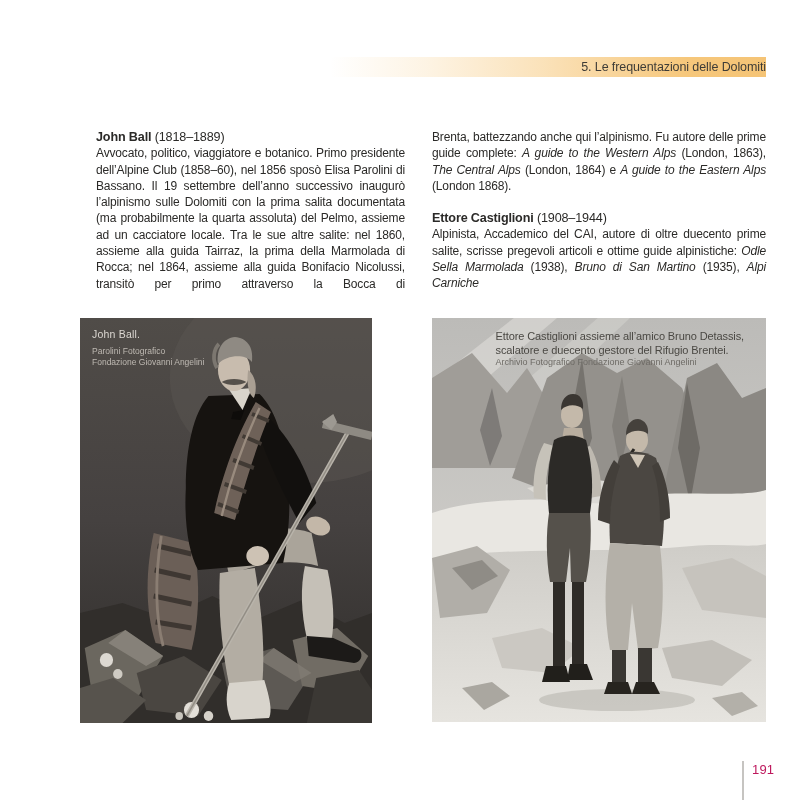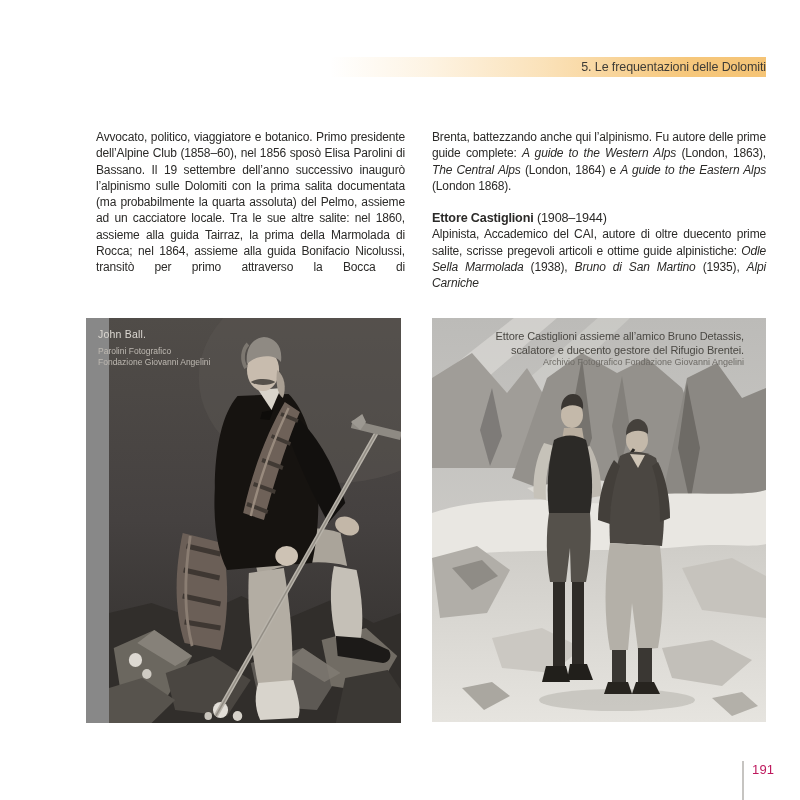--- a/index.html
+++ b/index.html
@@ -27,44 +27,45 @@
   .col-right { left:432px; width:334px; }
   .entry-heading { margin:0; font-size:12.6px; font-weight:normal; }
   .entry-heading b { font-weight:bold; }
   .para { margin:0; }
   .para-cont { text-align-last:justify; }
   .entry-gap { margin-top:16px; }
   .para i { font-style:italic; }
 
   
   .photo { top:318px; overflow:hidden; background:#888; }
-  .photo-left  { left:86px;  width:292px; height:405px;padding-left:23px; }
+  .photo-left  { left:80px;  width:292px; height:405px; }
   .photo-right { left:432px; width:334px; height:404px; }
   .photo svg { display:block; width:100%; height:100%; }
 
   .cap-left { left:12px; top:10px; color:#dcd8d2; }
   .cap-left .cap-title { font-size:10.5px; letter-spacing:0.2px; }
   .cap-left .cap-credit { margin-top:6px; font-size:8.5px; line-height:11px; color:#beb9b2; }
 
-  .cap-right { right:22px; top:11px; text-align:right; color:#4a4843; }
+  .cap-right { right:22px; top:11px; text-align:left; color:#4a4843; }
   .cap-right .cap-line { font-size:11px; line-height:14px; letter-spacing:-0.1px; }
   .cap-right .cap-credit { margin-top:0; font-size:9px; color:#6e6b66; }
 
   
   .footer-rule { left:742px; top:761px; width:2px; height:39px; background:#c6c4c1; }
   .page-number { left:752px; top:762px; font-size:13px; color:#be185d; letter-spacing:0.2px; }
 </style>
 </head>
 <body>
 
 <div class="abs chapter-bar">
   <span>5. Le frequentazioni delle Dolomiti</span>
 </div>
 
 <div class="abs col col-left">
+  <h3 class="entry-heading"><b>John Ball</b><span> (1818–1889)</span></h3>
   <p class="para para-cont">Avvocato, politico, viaggiatore e botanico. Primo presidente dell’Alpine Club (1858–60), nel 1856 sposò Elisa Parolini di Bassano. Il 19 settembre dell’anno successivo inaugurò l’alpinismo sulle Dolomiti con la prima salita documentata (ma probabilmente la quarta assoluta) del Pelmo, assieme ad un cacciatore locale. Tra le sue altre salite: nel 1860, assieme alla guida Tairraz, la prima della Marmolada di Rocca; nel 1864, assieme alla guida Bonifacio Nicolussi, transitò per primo attraverso la Bocca di</p>
 </div>
 
 <div class="abs col col-right">
   <p class="para"><span>Brenta, battezzando anche qui l’alpinismo. Fu autore delle prime guide complete: </span><i>A guide to the Western Alps</i><span> (London, 1863), </span><i>The Central Alps</i><span> (London, 1864) e </span><i>A guide to the Eastern Alps</i><span> (London 1868).</span></p>
   <h3 class="entry-heading entry-gap"><b>Ettore Castiglioni</b><span> (1908–1944)</span></h3>
   <p class="para para-cont"><span>Alpinista, Accademico del CAI, autore di oltre duecento prime salite, scrisse pregevoli articoli e ottime guide alpinistiche: </span><i>Odle Sella Marmolada</i><span> (1938), </span><i>Bruno di San Martino</i><span> (1935), </span><i>Alpi Carniche</i></p>
 </div>
 
 <div class="abs photo photo-left">

